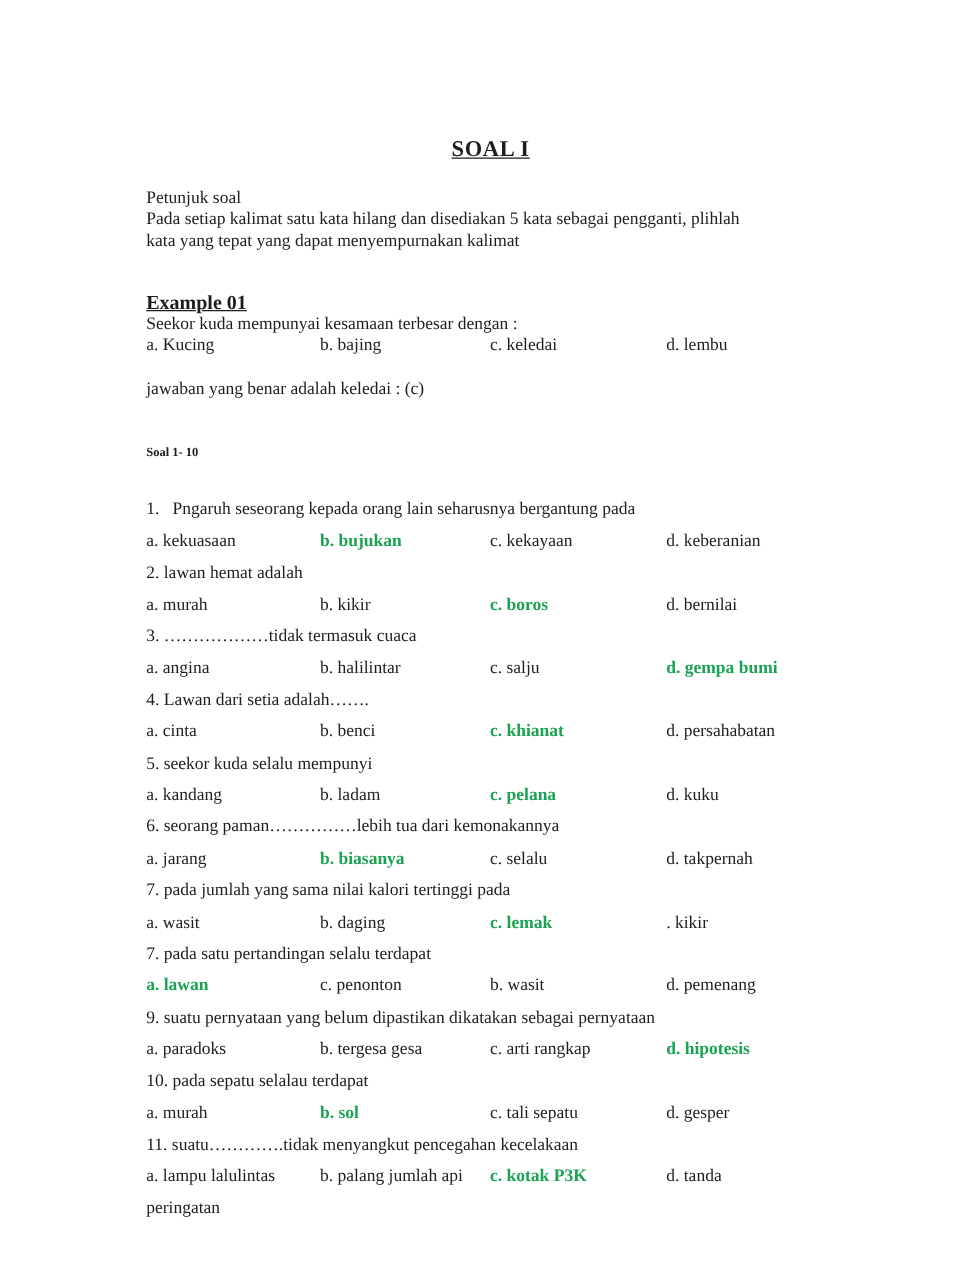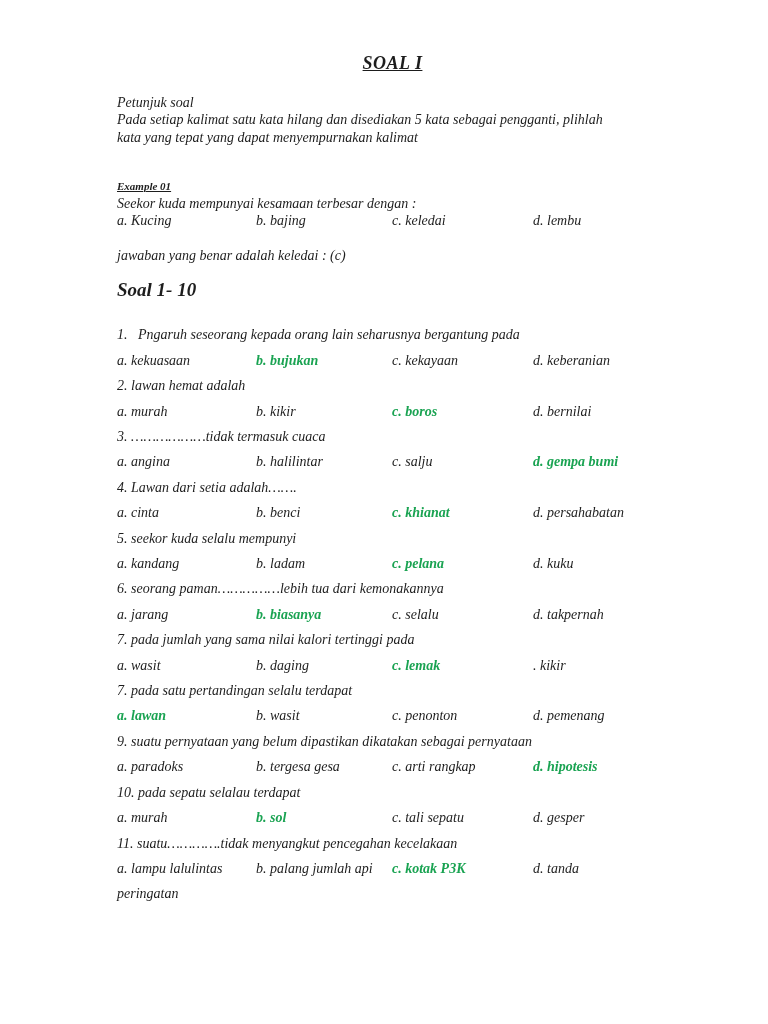--- a/index.html
+++ b/index.html
@@ -4,38 +4,38 @@
 <style>
   html,body{margin:0;padding:0;}
   body{
     width:768px;height:1024px;background:#ffffff;
     font-family:"Liberation Serif","DejaVu Serif",serif;
     color:#1d1d1d;
     overflow:hidden;
   }
   .page{
     width:768px;height:736px;box-sizing:border-box;
-    padding:52px 100px 0 117px;background:#ffffff;font-style:italic;
+    padding:108px 100px 0 117px;background:#ffffff;
   }
   .title{
     font-size:18px;line-height:22px;font-weight:700;
     text-decoration:underline;text-align:center;
     margin:0 0 20px 0;letter-spacing:.5px;
   }
   .intro-line{font-size:14px;line-height:17.3px;white-space:pre-wrap;}
   .example{margin-top:8px;}
-  .hd{font-size:11px;line-height:17.3px;font-weight:700;text-decoration:underline;margin-top:32px;}
+  .hd{font-size:16px;line-height:17.3px;font-weight:700;text-decoration:underline;margin-top:32px;}
   .ex-line{font-size:14px;line-height:17.3px;}
   .opts{
     display:grid;grid-template-columns:139px 136px 141px auto;
     font-size:14px;line-height:17.3px;
   }
   .opt{white-space:pre-wrap;}
   .answer-note{font-size:14px;line-height:17.3px;margin-top:17px;}
-  .section-heading{font-size:19px;line-height:17.3px;font-weight:700;margin-top:17px;}
+  .section-heading{font-size:10px;line-height:17.3px;font-weight:700;margin-top:34px;}
   #questions{margin-top:24px;}
   .q-line{font-size:14px;line-height:25.4px;white-space:pre-wrap;}
   .q .opts{line-height:25.4px;}
   .q-cont{font-size:14px;line-height:25.4px;}
   .correct{color:var(--green,#1aa352);font-weight:700;}
 </style>
 </head>
 <body style="color: rgb(29, 29, 29);">
 
 <div class="page">
@@ -137,22 +137,22 @@
         <span class="opt correct">c. lemak</span>
         <span class="opt">. kikir</span>
       </div>
 
     </div>
 
     <div class="q">
       <div class="q-line q-text">7. pada satu pertandingan selalu terdapat</div>
       <div class="opts">
         <span class="opt correct">a. lawan</span>
+        <span class="opt">c. penonton</span>
         <span class="opt">b. wasit</span>
-        <span class="opt">c. penonton</span>
         <span class="opt">d. pemenang</span>
       </div>
 
     </div>
 
     <div class="q">
       <div class="q-line q-text">9. suatu pernyataan yang belum dipastikan dikatakan sebagai pernyataan</div>
       <div class="opts">
         <span class="opt">a. paradoks</span>
         <span class="opt">b. tergesa gesa</span>

